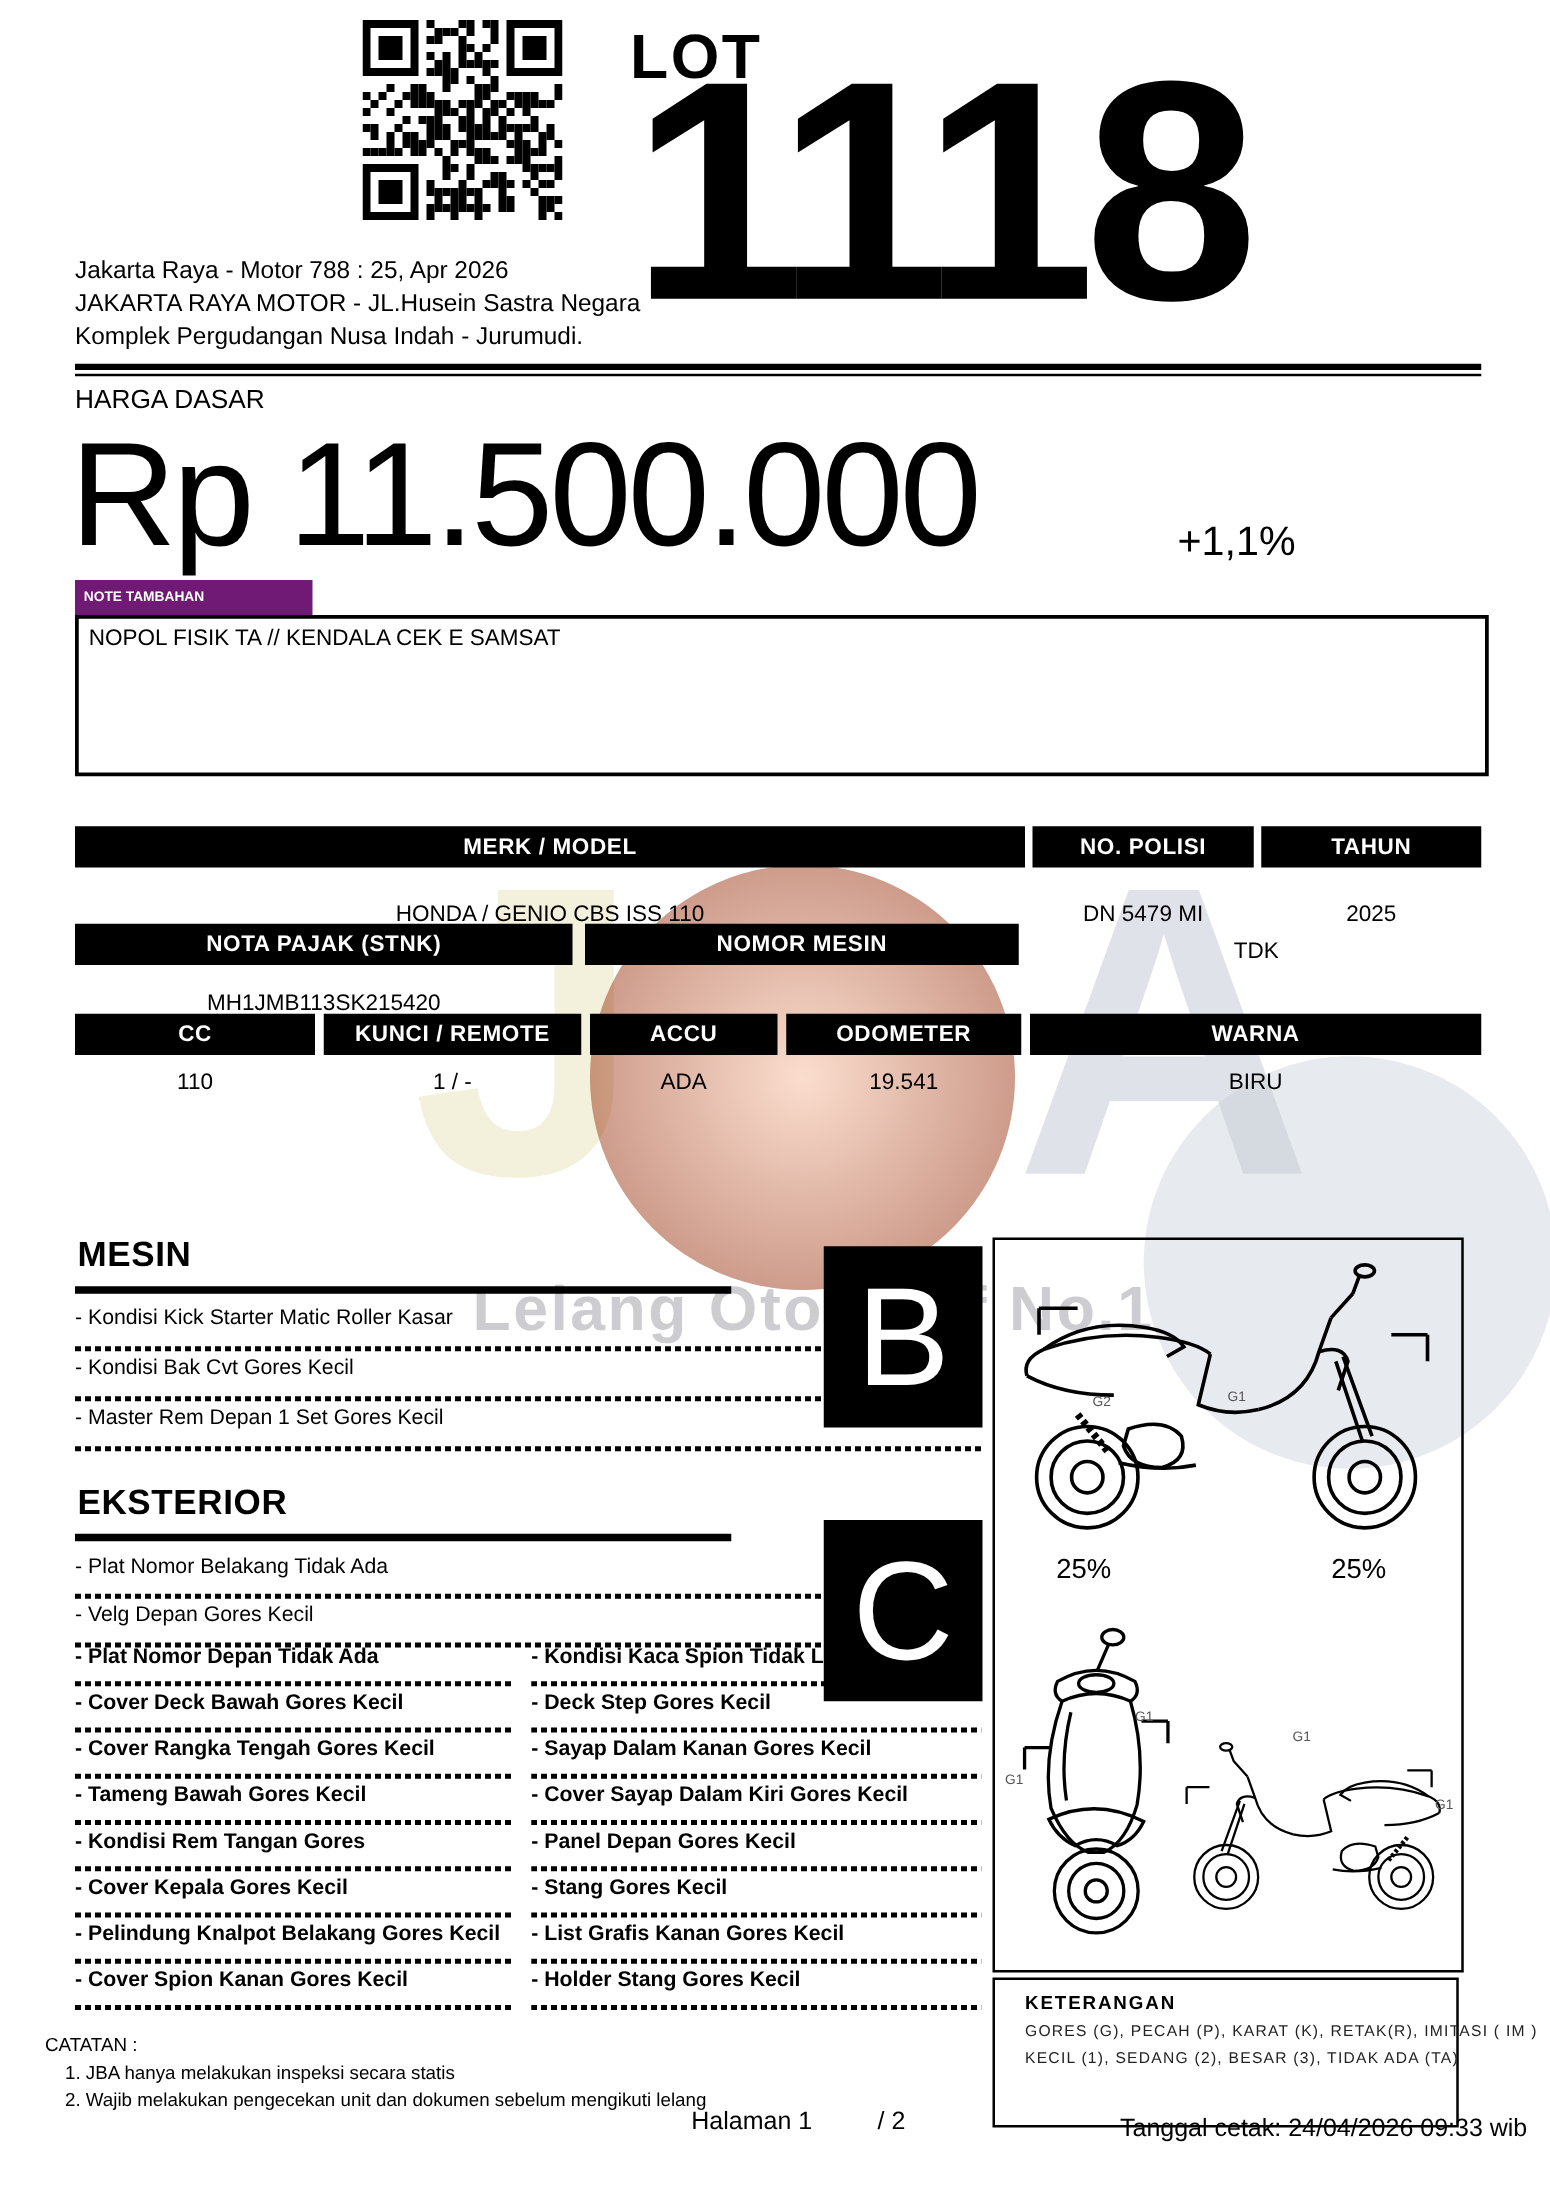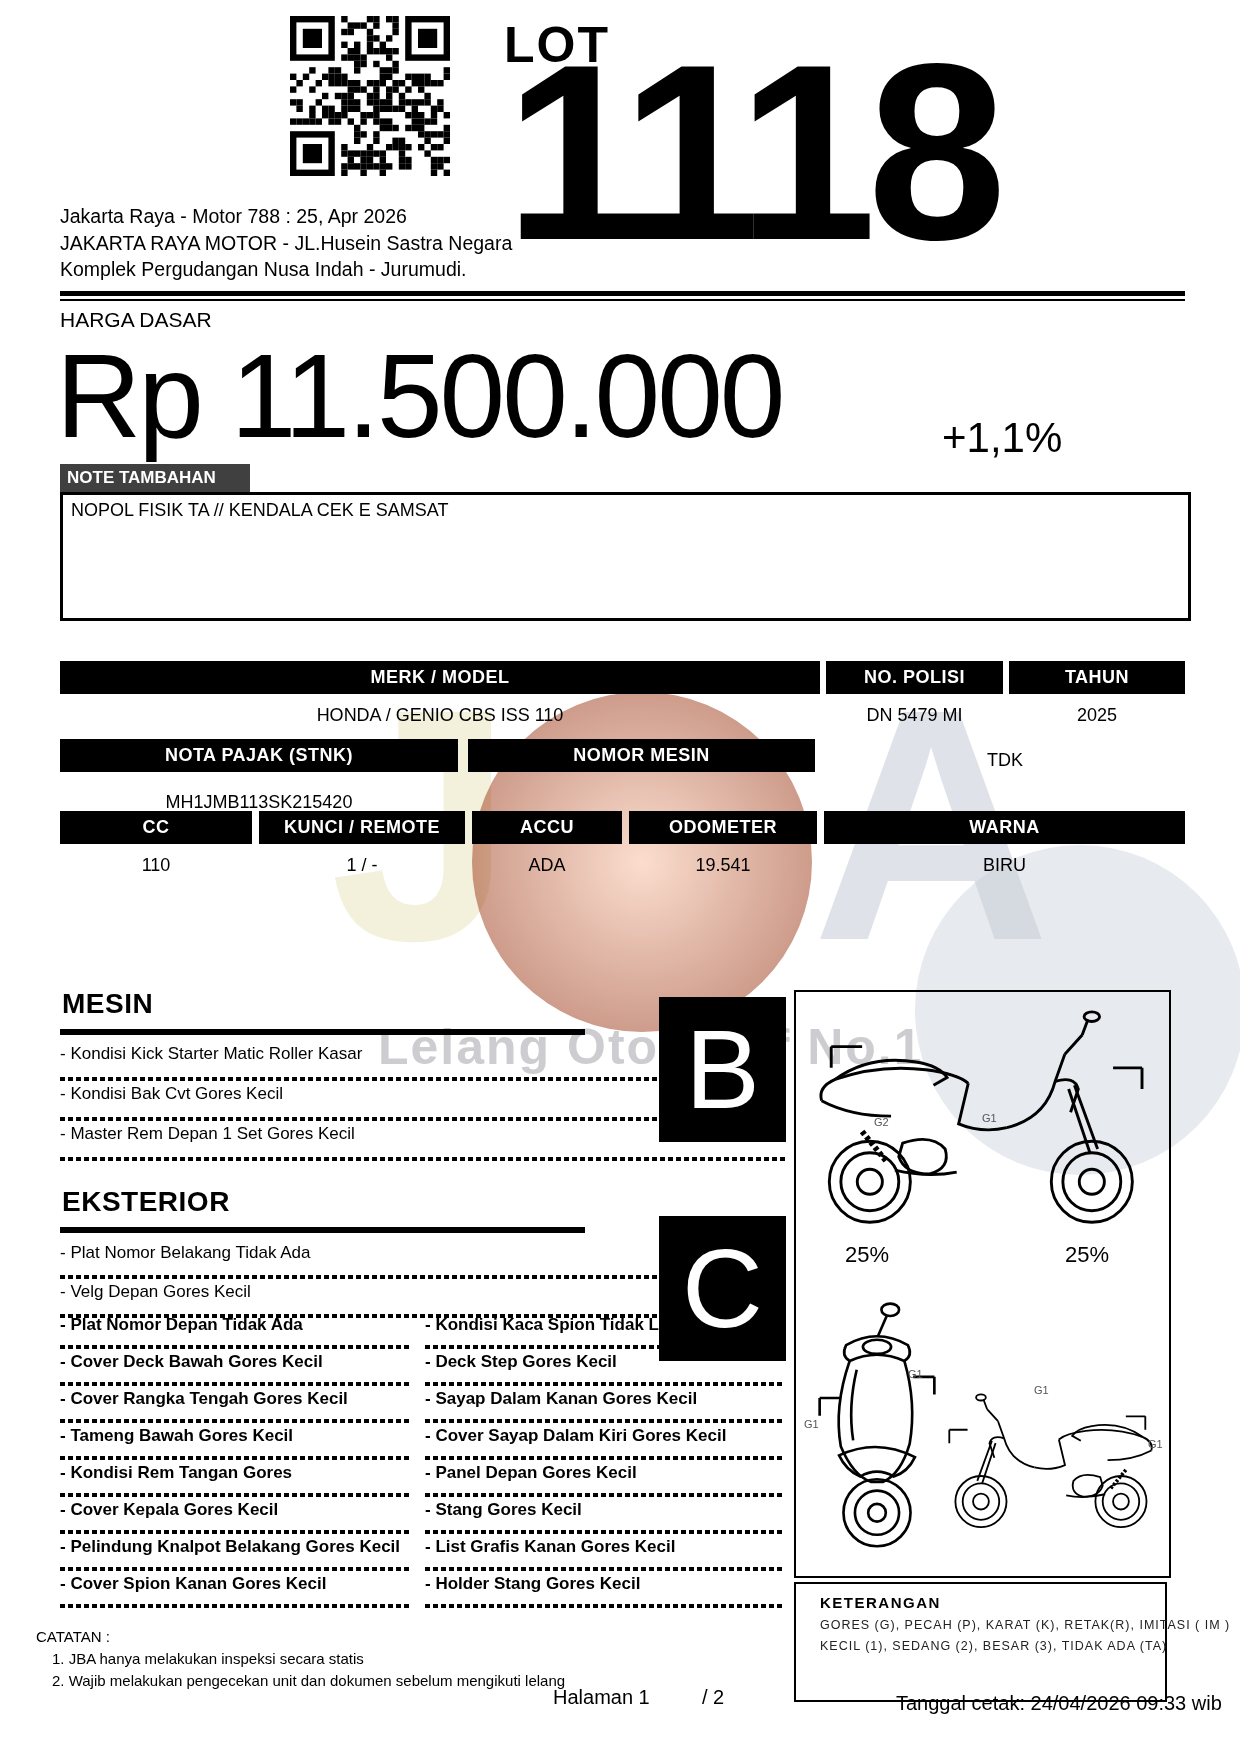--- a/index.html
+++ b/index.html
@@ -15,24 +15,24 @@
 
   
   .lot-label{font-size:50px;font-weight:bold;letter-spacing:2px;line-height:1;z-index:2;}
   .lot-number{font-size:250px;font-weight:bold;line-height:1;letter-spacing:-9px;z-index:2;}
   .addr{font-size:19.5px;line-height:26.5px;z-index:2;}
   .double-rule{height:3px;border-top:5px solid #000;border-bottom:2px solid #000;z-index:2;}
 
   
   .price-label{font-size:21px;z-index:2;}
   .price-amount{font-size:118px;line-height:1;letter-spacing:-3px;z-index:2;white-space:nowrap;}
-  .price-change{font-size:42px;z-index:2;}
-
-  
-  .note-label{background:#404040;color:#fff;font-size:17px;font-weight:bold;
+  .price-change{font-size:33px;z-index:2;}
+
+  
+  .note-label{background:#701a75;color:#fff;font-size:11px;font-weight:bold;
               display:flex;align-items:center;padding-left:7px;z-index:3;}
   .note-box{border:3px solid #000;font-size:18px;padding:5px 8px;z-index:2;background:transparent;}
 
   
   .spec{display:grid;z-index:3;}
   .hcell{background:#000;color:#fff;font-weight:bold;font-size:18px;letter-spacing:.5px;
          display:flex;align-items:center;justify-content:center;height:33px;}
   .vcell{display:flex;align-items:center;justify-content:center;font-size:18px;height:42px;}
 
   
@@ -318,21 +318,21 @@
 
   <div class="abs price-label" style="left:60px;top:308px;">HARGA DASAR</div>
   <div class="abs price-amount" style="left:56px;top:337px;">Rp 11.500.000</div>
   <div class="abs price-change" style="left:942px;top:414px;">+1,1%</div>
 
   <div class="abs note-label" style="left:60px;top:464px;width:183px;height:28px;">NOTE TAMBAHAN</div>
   <div class="abs note-box" style="left:60px;top:492px;width:1109px;height:113px;">
     <span>NOPOL FISIK TA // KENDALA CEK E SAMSAT</span>
   </div>
 
-  <div class="abs spec" style="left:60px;top:661px;grid-template-columns:760px 177px 176px;gap:0 6px;">
+  <div class="abs spec" style="left:60px;top:661px;grid-template-columns:760px 177px 176px;gap:16px 6px;">
     <div class="hcell">MERK / MODEL</div>
     <div class="hcell">NO. POLISI</div>
     <div class="hcell">TAHUN</div>
     <div class="vcell">HONDA / GENIO CBS ISS 110</div>
     <div class="vcell">DN 5479 MI</div>
     <div class="vcell">2025</div>
   </div>
 
   <div class="abs spec" style="left:60px;top:739px;grid-template-columns:398px 347px 360px;gap:0 10px;">
     <div class="hcell">NOTA PAJAK (STNK)</div>

